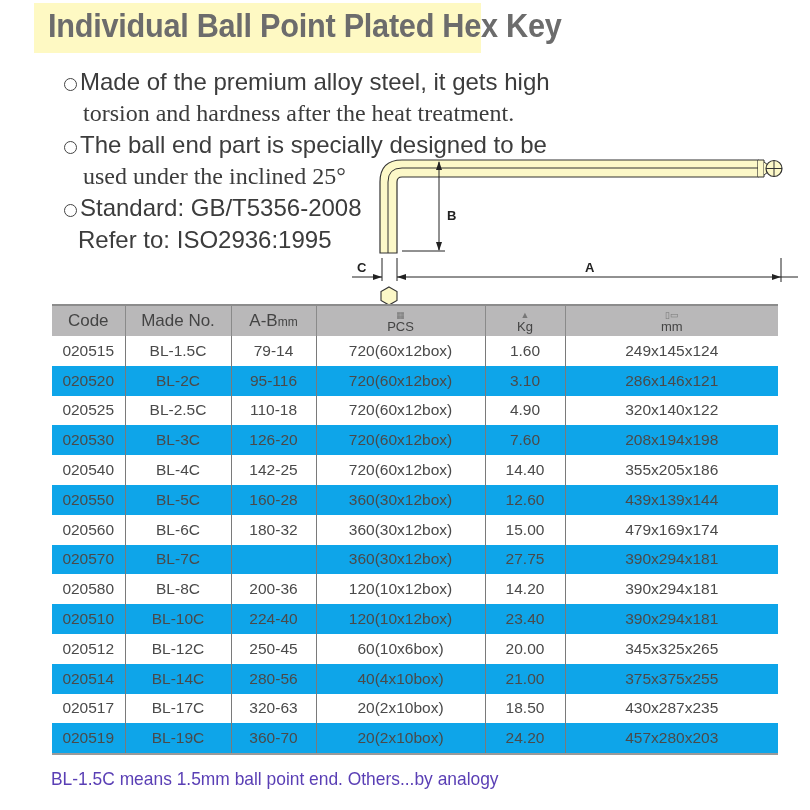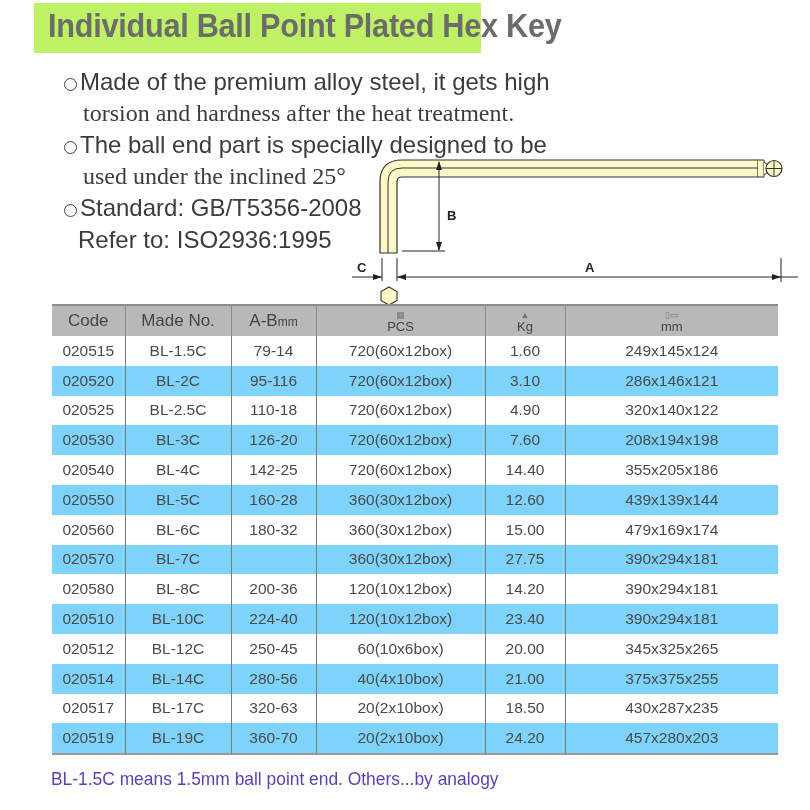--- a/index.html
+++ b/index.html
@@ -1,29 +1,29 @@
 <!DOCTYPE html>
 <html><head>
 <meta charset="utf-8">
 <style>
   html, body { margin: 0; padding: 0; background: #ffffff; }
   body { width: 810px; height: 810px; position: relative; overflow: hidden; font-family: "Liberation Sans", sans-serif; color: #3a3a3a; }
-  .title-bar { position: absolute; left: 34px; top: 3px; width: 447px; height: 50px; background: #bef264; }
+  .title-bar { position: absolute; left: 34px; top: 3px; width: 447px; height: 50px; background: #fef9c3; }
   .title-bar span { position: absolute; left: 14px; top: 4px; font-size: 33px; font-weight: bold; color: #6c6c6c; letter-spacing: -0.3px; transform: scaleX(0.93); transform-origin: left; white-space: nowrap; }
   .features { position: absolute; left: 64px; top: 66px; font-size: 24px; color: #3c3c3c; line-height: 31.5px; }
   .features .line { white-space: nowrap; }
   .features .indent { padding-left: 19px; font-family: Liberation Serif, serif; }
   .features .indent2 { padding-left: 14px; }
   .bullet { display: inline-block; width: 13px; height: 13px; border: 1.3px solid #444; border-radius: 50%; margin-right: 3px; vertical-align: -1px; box-sizing: border-box; }
   .diagram { position: absolute; left: 340px; top: 120px; width: 470px; height: 200px; }
   table.spec { position: absolute; left: 52px; top: 304px; width: 726px; border-collapse: collapse; font-size: 15.5px; color: #4a4a4a; }
   table.spec th { background: #b9b8b9; font-weight: normal; height: 30px; padding: 0; border-top: 2px solid #8c8c8c; border-left: 1px solid #8a8a8a; color: #444; font-size: 17px; }
   table.spec th:first-child, table.spec td:first-child { border-left: none; }
   table.spec td { height: 29.8px; padding: 0; border-left: 1px solid #7a7a7a; text-align: center; white-space: nowrap; }
-  table.spec tr.alt td { background: #7dd3fc; }
+  table.spec tr.alt td { background: #0ea5e9; }
   table.spec tbody tr:last-child td { border-bottom: 2px solid #9a9a9a; }
   .hdr-icon { display: block; margin: 0 auto; font-size: 9px; line-height: 10px; color: #777; }
   .hdr-small { font-size: 13px; line-height: 13px; display: block; text-align: center; }
   .mm-sub { font-size: 12px; }
   td.pcs { text-align: right; padding-right: 28px; }
   td.kg { text-align: right; padding-right: 26px; }
   td.code { text-align: left; padding-left: 7px; }
   td.model { text-align: left; padding-left: 20px; margin-top: 7px; }
   td.ab { text-align: left; padding-left: 9px; }
   .footnote { position: absolute; left: 51px; top: 768px; font-size: 18.5px; color: #5a3fb5; white-space: nowrap; transform: scaleX(0.94); transform-origin: left; }

